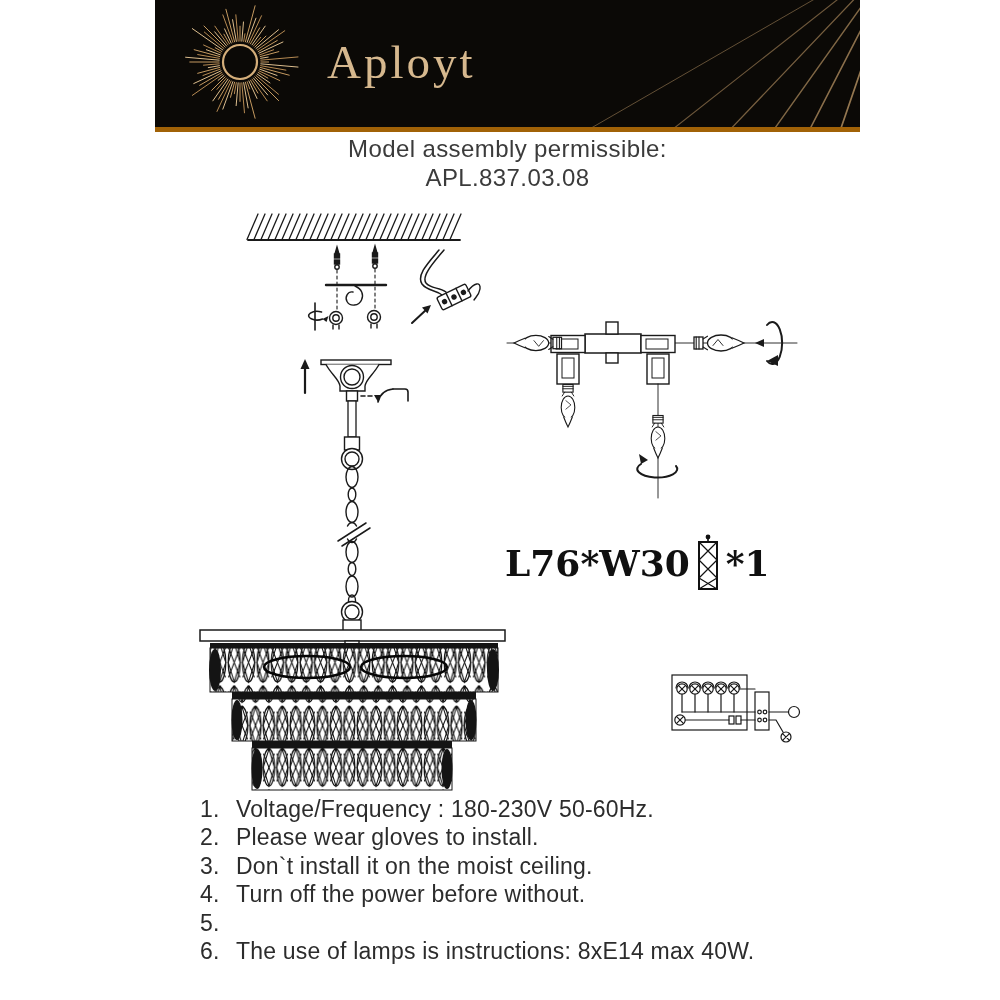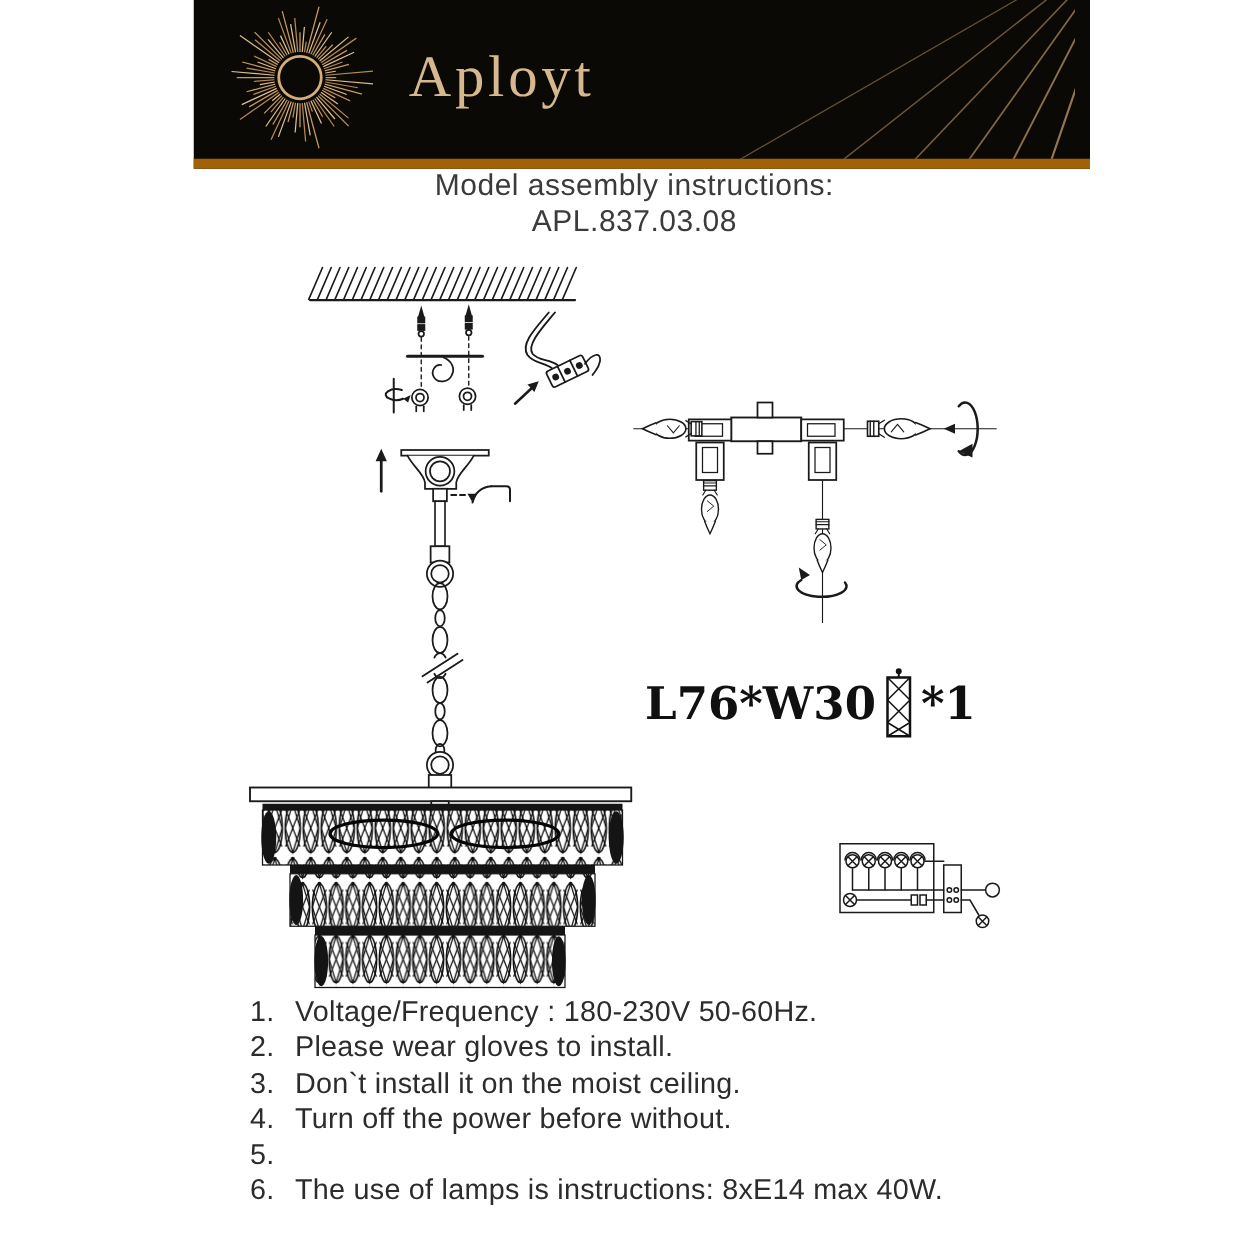--- a/index.html
+++ b/index.html
@@ -1,34 +1,34 @@
 <!DOCTYPE html>
 <html><head>
 <meta charset="utf-8">
 <style>
   html,body{margin:0;padding:0;background:#fff;}
   .page{position:relative;width:1000px;height:1000px;background:#ffffff;overflow:hidden;
         font-family:"Liberation Sans",sans-serif;color:#2c2c2c;}
   
   .header{position:absolute;left:155px;top:0;width:705px;height:127px;background:#0b0906;
-          border-bottom:8px solid #a16207;padding-left:12px;}
+          border-bottom:5px solid #a16207;}
   .header svg{position:absolute;left:0;top:0;}
   .brand{position:absolute;left:172px;top:50%;transform:translateY(-54%);
          font-family:"Liberation Serif",serif;font-size:47px;font-weight:400;
          color:#d6b88e;letter-spacing:3px;}
   
   .title-block{position:absolute;left:155px;top:134px;width:705px;text-align:center;
                font-size:24px;line-height:29px;color:#3b3b3b;font-weight:500;letter-spacing:.4px;}
   
   .main-art{position:absolute;left:155px;top:200px;}
   .main-art *{vector-effect:none;}
   
   .spec{position:absolute;left:505px;top:534px;display:flex;align-items:center;
         font-family:"DejaVu Serif","Liberation Serif",serif;font-weight:600;
-        font-size:36px;color:#101010;white-space:nowrap;margin-left:11px;}
+        font-size:36px;color:#101010;white-space:nowrap;}
   .spec .gap{display:inline-block;width:22px;}
   .spec svg{margin:0 5px;}
   
   .instructions{position:absolute;left:200px;top:795px;width:660px;font-size:23px;
                 line-height:28.4px;color:#2c2c2c;letter-spacing:.2px;}
   .inst-row{display:flex;}
   .inst-num{width:36px;flex:0 0 36px;}
 </style>
 </head>
 <body>
@@ -126,21 +126,21 @@
           <line x1="753.4" y1="2.7" x2="790.0" y2="375.9" stroke="#cfa670" stroke-width="2.12" stroke-opacity="0.85" stroke-linecap="round"></line>
           <line x1="761.1" y1="1.4" x2="850.6" y2="365.6" stroke="#cfa670" stroke-width="2.26" stroke-opacity="0.90" stroke-linecap="round"></line>
           <line x1="768.6" y1="-1.0" x2="909.1" y2="346.7" stroke="#cfa670" stroke-width="2.40" stroke-opacity="0.95" stroke-linecap="round"></line>
           <line x1="775.7" y1="-4.5" x2="964.3" y2="319.6" stroke="#cfa670" stroke-width="2.54" stroke-opacity="1.00" stroke-linecap="round"></line>
         </g>
     </svg>
     <span class="brand">Aployt</span>
   </div>
 
   <div class="title-block">
-    <div>Model assembly instructions:</div>
+    <div>Model assembly permissible:</div>
     <div>APL.837.03.08</div>
   </div>
 
   <svg class="main-art" width="705" height="600" viewBox="0 0 705 600" stroke="#1a1a1a" fill="none" stroke-width="1.4" stroke-linecap="round">
     <defs>
       <pattern id="xt1" width="14.4" height="44" patternUnits="userSpaceOnUse">
         <rect width="14.4" height="44" fill="#fff" stroke="none"></rect>
         <ellipse cx="7.2" cy="22.5" rx="6" ry="19.5" fill="none" stroke="#111" stroke-width="1.3"></ellipse>
         <path d="M7.2,3 L13.2,22.5 L7.2,42 L1.2,22.5 Z" fill="none" stroke="#111" stroke-width="1"></path>
         <line x1="1.6" y1="8" x2="12.8" y2="37" stroke="#111" stroke-width="1"></line>

